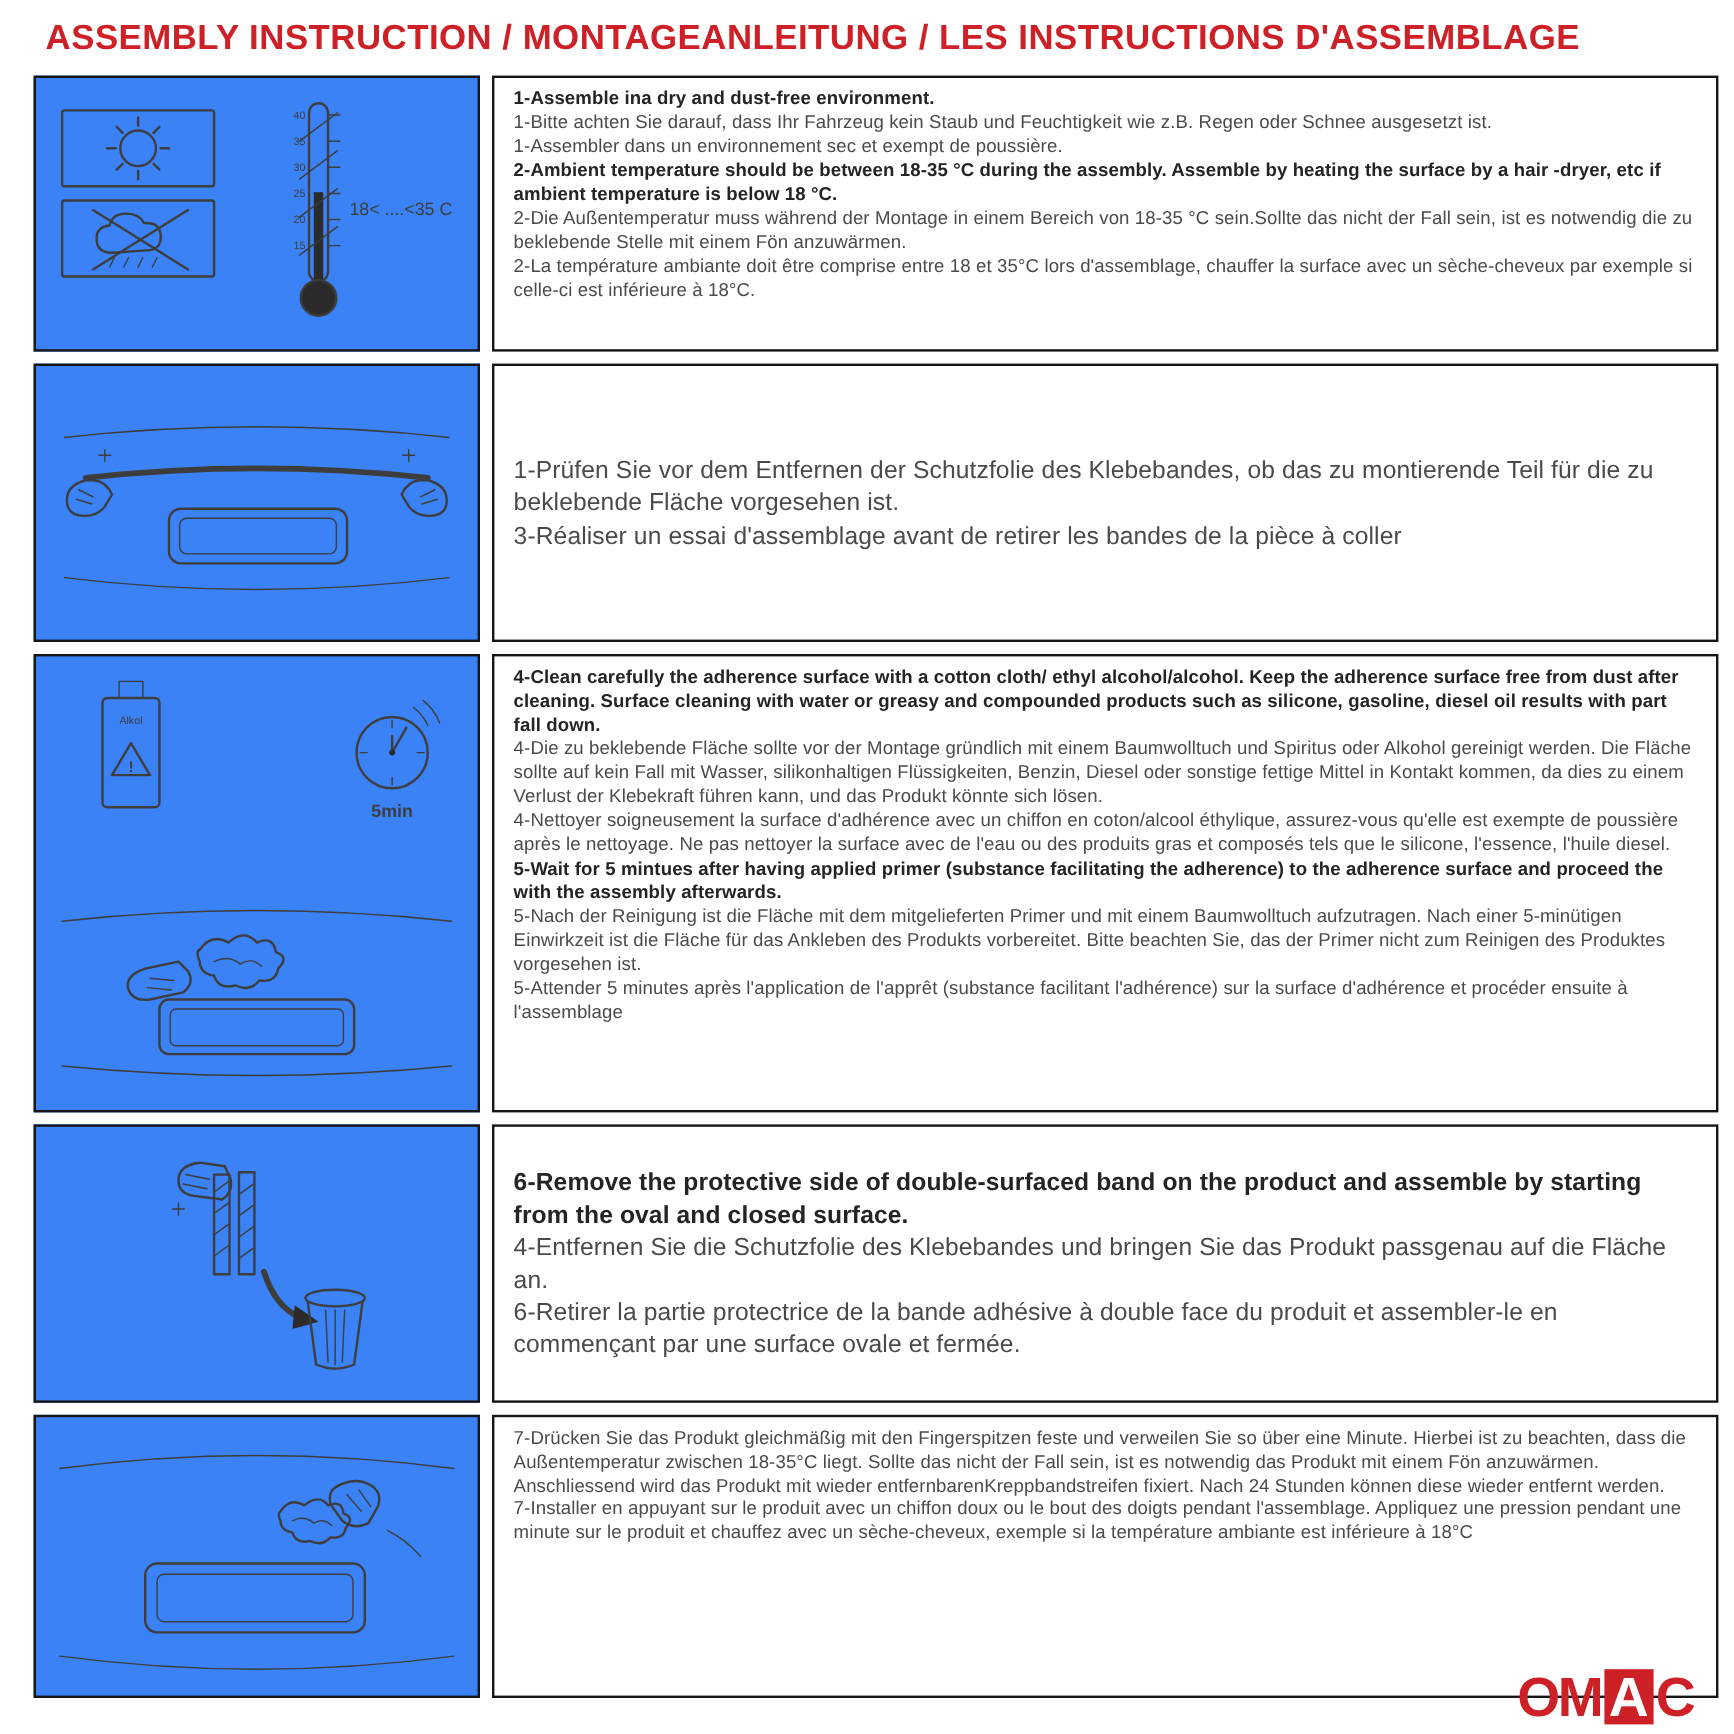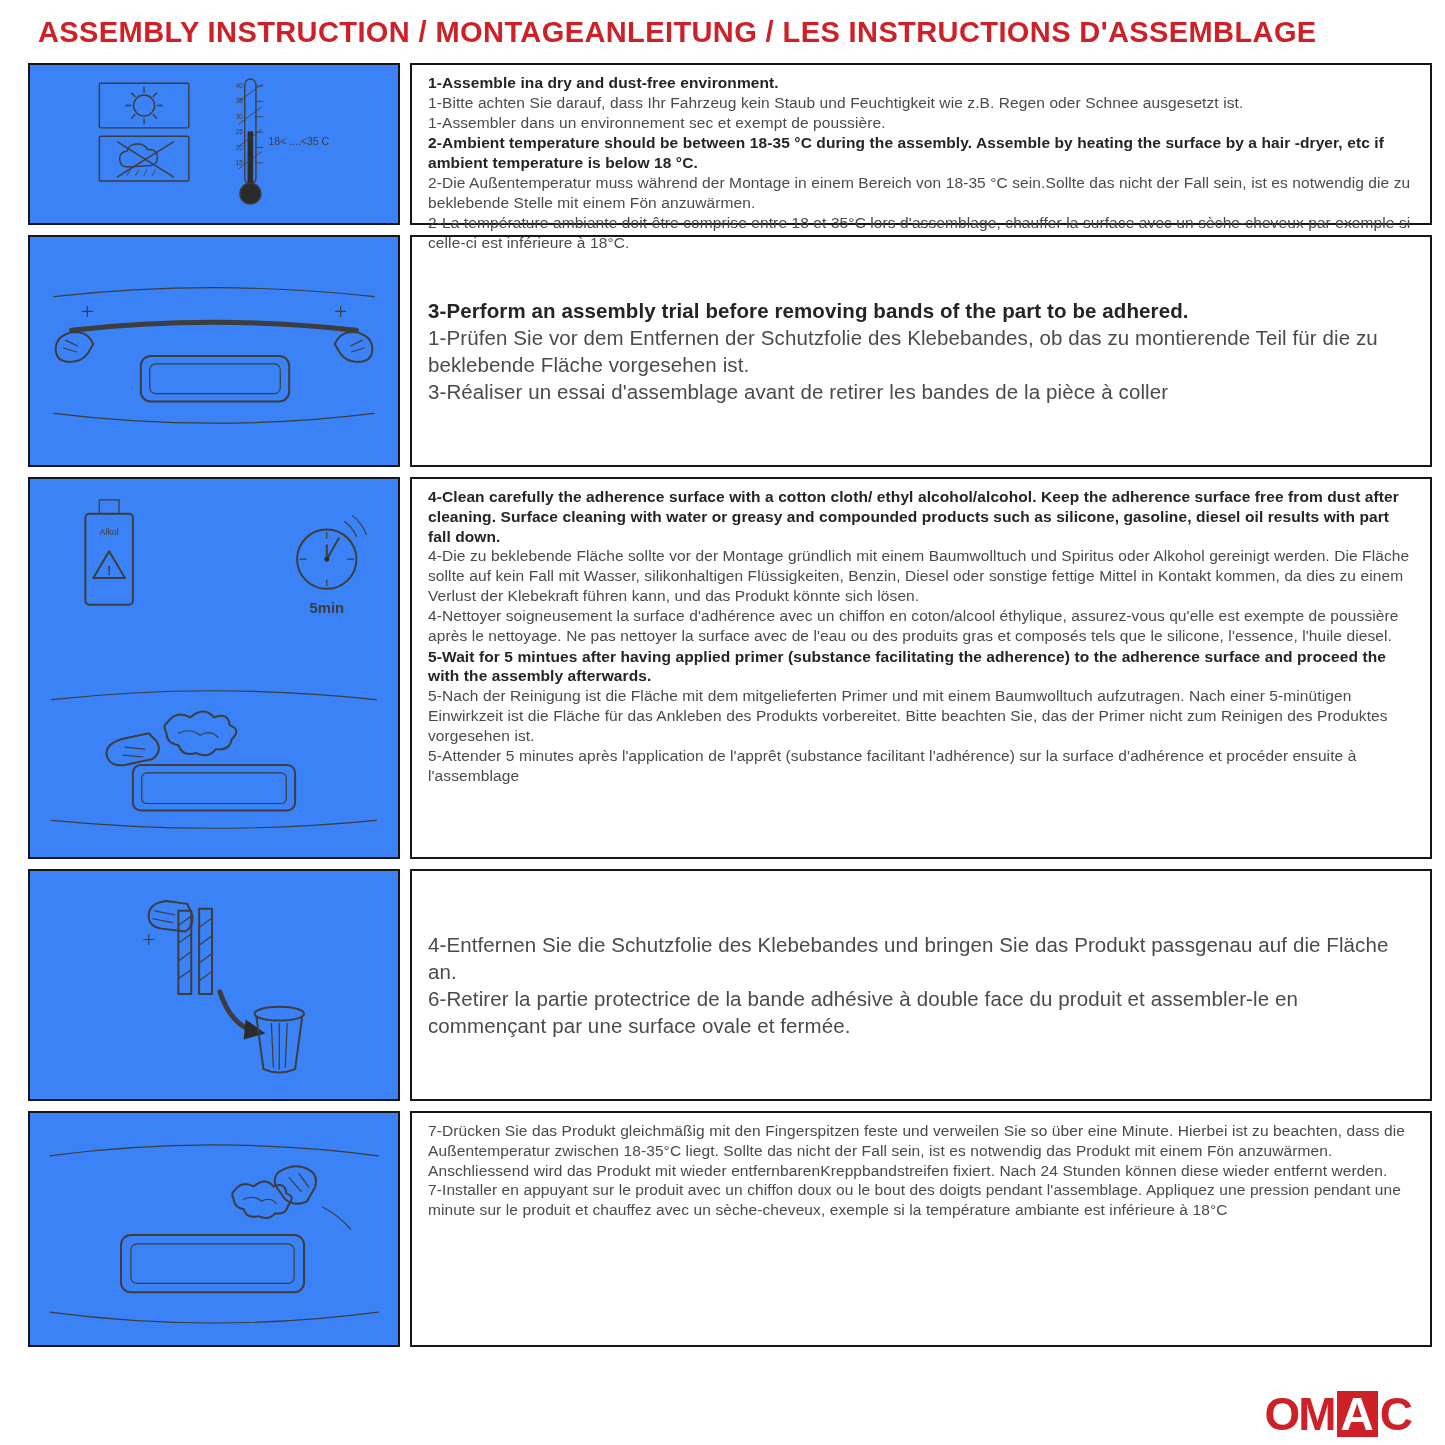--- a/index.html
+++ b/index.html
@@ -30,21 +30,21 @@
     flex: 1;
     border: 2px solid #161616;
     padding: 8px 16px;
     color: #4a4a4a;
   }
   .txt p { margin: 0; font-size: 15.5px; line-height: 1.28; letter-spacing: 0.1px; }
   .txt p.b { font-weight: 700; color: #242424; }
   .txt p.gap { margin-top: 1px; }
   .txt.lg { display: flex; flex-direction: column; justify-content: center; }
   .txt.lg p { font-size: 20.5px; line-height: 1.32; }
-  .hA { height: 162px; }
+  .hA { height: 230px; }
   .hB { height: 232px; }
   .hC { height: 382px; }
   .hD { height: 232px; }
   .hE { height: 236px; }
   .logo {
     position: absolute;
     right: 34px; bottom: 8px;
     font-size: 46px; font-weight: 900; line-height: 1;
     letter-spacing: -2px;
   }
@@ -150,21 +150,20 @@
           <line class="ln thin" x1="336" y1="102" x2="324" y2="108"></line>
           <line class="ln thin" x1="338" y1="110" x2="325" y2="114"></line>
         </g>
         <g>
           <rect class="ln" x="112" y="118" width="150" height="46" rx="10"></rect>
           <rect class="ln thin" x="121" y="126" width="132" height="30" rx="6"></rect>
         </g>
       </svg>
     </div>
     <div class="txt lg hB">
-      <p class="b">3-Perform an assembly trial before removing bands of the part to be adhered.</p>
       <p>1-Prüfen Sie vor dem Entfernen der Schutzfolie des Klebebandes, ob das zu montierende Teil für die zu beklebende Fläche vorgesehen ist.</p>
       <p>3-Réaliser un essai d'assemblage avant de retirer les bandes de la pièce à coller</p>
     </div>
   </section>
 
   <section class="row">
     <div class="art hC">
       <svg viewBox="0 0 372 380">
         <g>
           <rect class="ln thin" x="70" y="20" width="20" height="14"></rect>
@@ -244,20 +243,21 @@
         <g>
           <ellipse class="ln" cx="252" cy="142" rx="25" ry="7"></ellipse>
           <path class="ln" d="M229 146 L236 198 Q252 205 268 198 L275 146"></path>
           <line class="ln thin" x1="244" y1="152" x2="246" y2="196"></line>
           <line class="ln thin" x1="252" y1="152" x2="252" y2="198"></line>
           <line class="ln thin" x1="260" y1="152" x2="258" y2="196"></line>
         </g>
       </svg>
     </div>
     <div class="txt lg hD">
+      <p class="b">6-Remove the protective side of double-surfaced band on the product and assemble by starting from the oval and closed surface.</p>
       <p>4-Entfernen Sie die Schutzfolie des Klebebandes und bringen Sie das Produkt passgenau auf die Fläche an.</p>
       <p>6-Retirer la partie protectrice de la bande adhésive à double face du produit et assembler-le en commençant par une surface ovale et fermée.</p>
     </div>
   </section>
 
   <section class="row">
     <div class="art hE">
       <svg viewBox="0 0 372 232">
         <path class="ln thin" d="M20 42 Q186 20 352 42"></path>
         <path class="ln thin" d="M20 200 Q186 222 352 200"></path>

